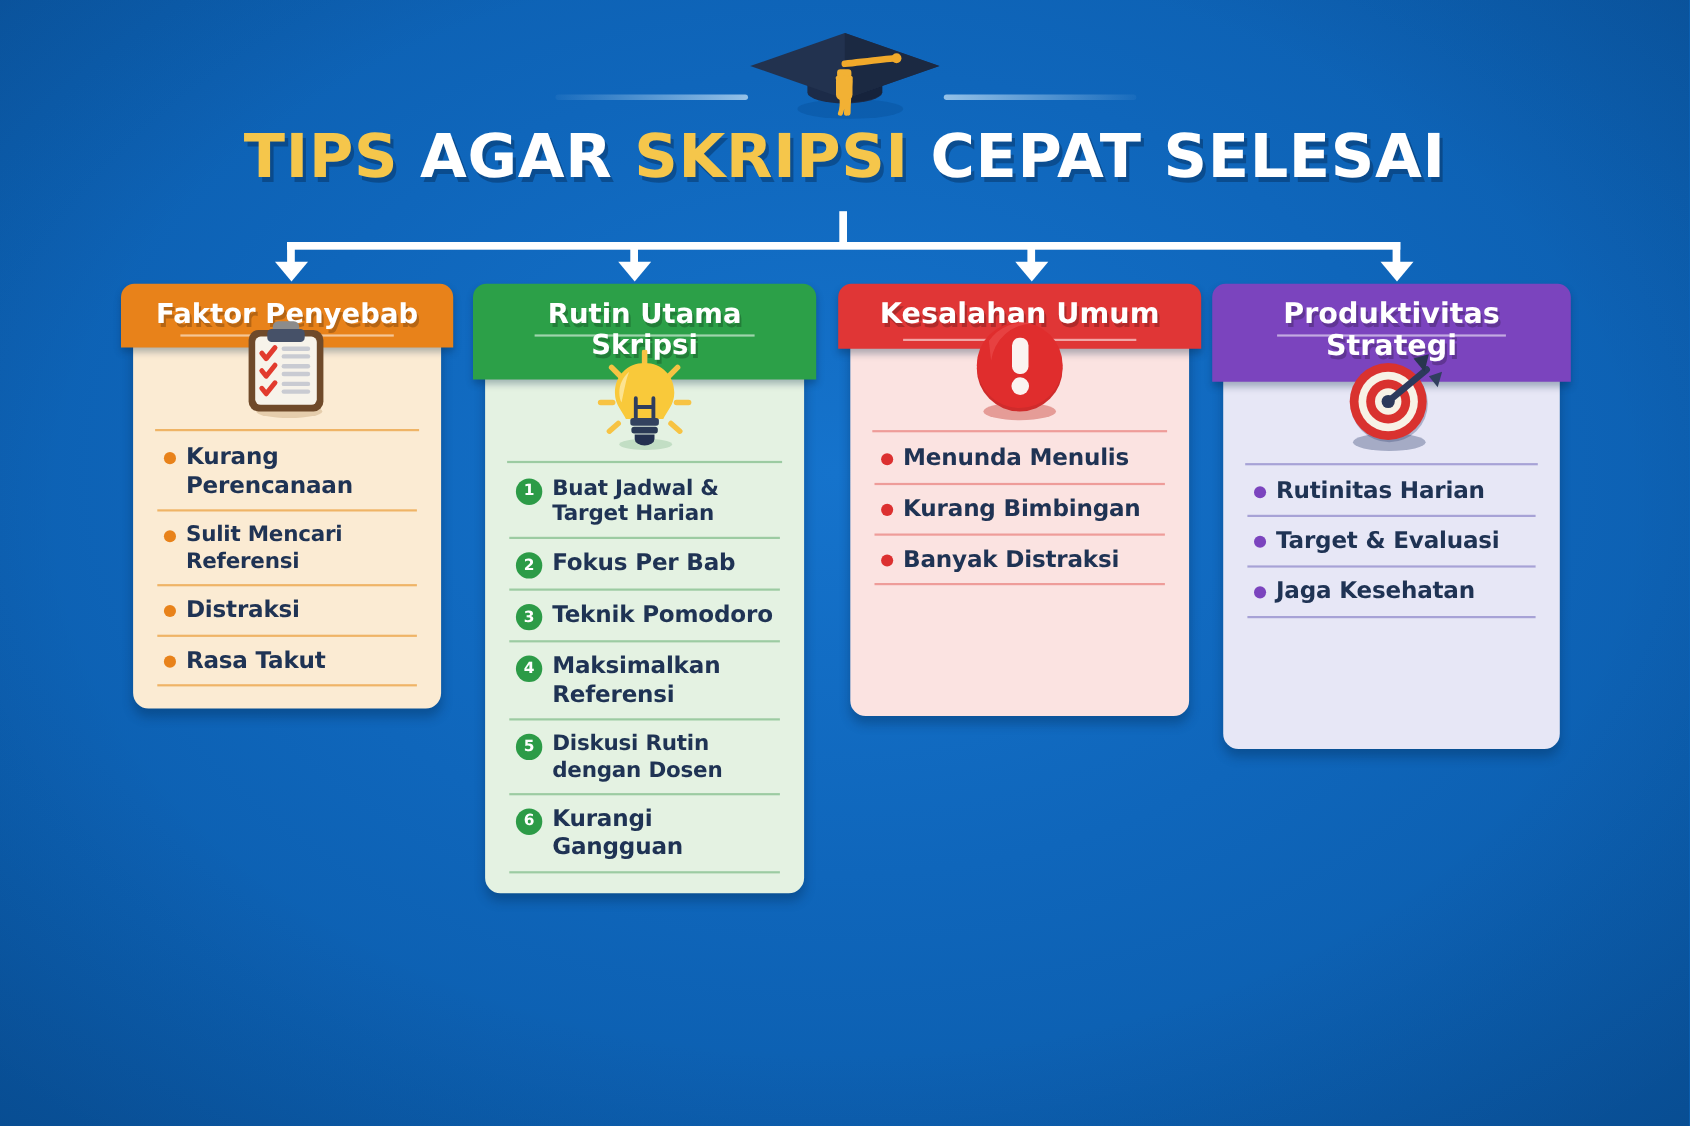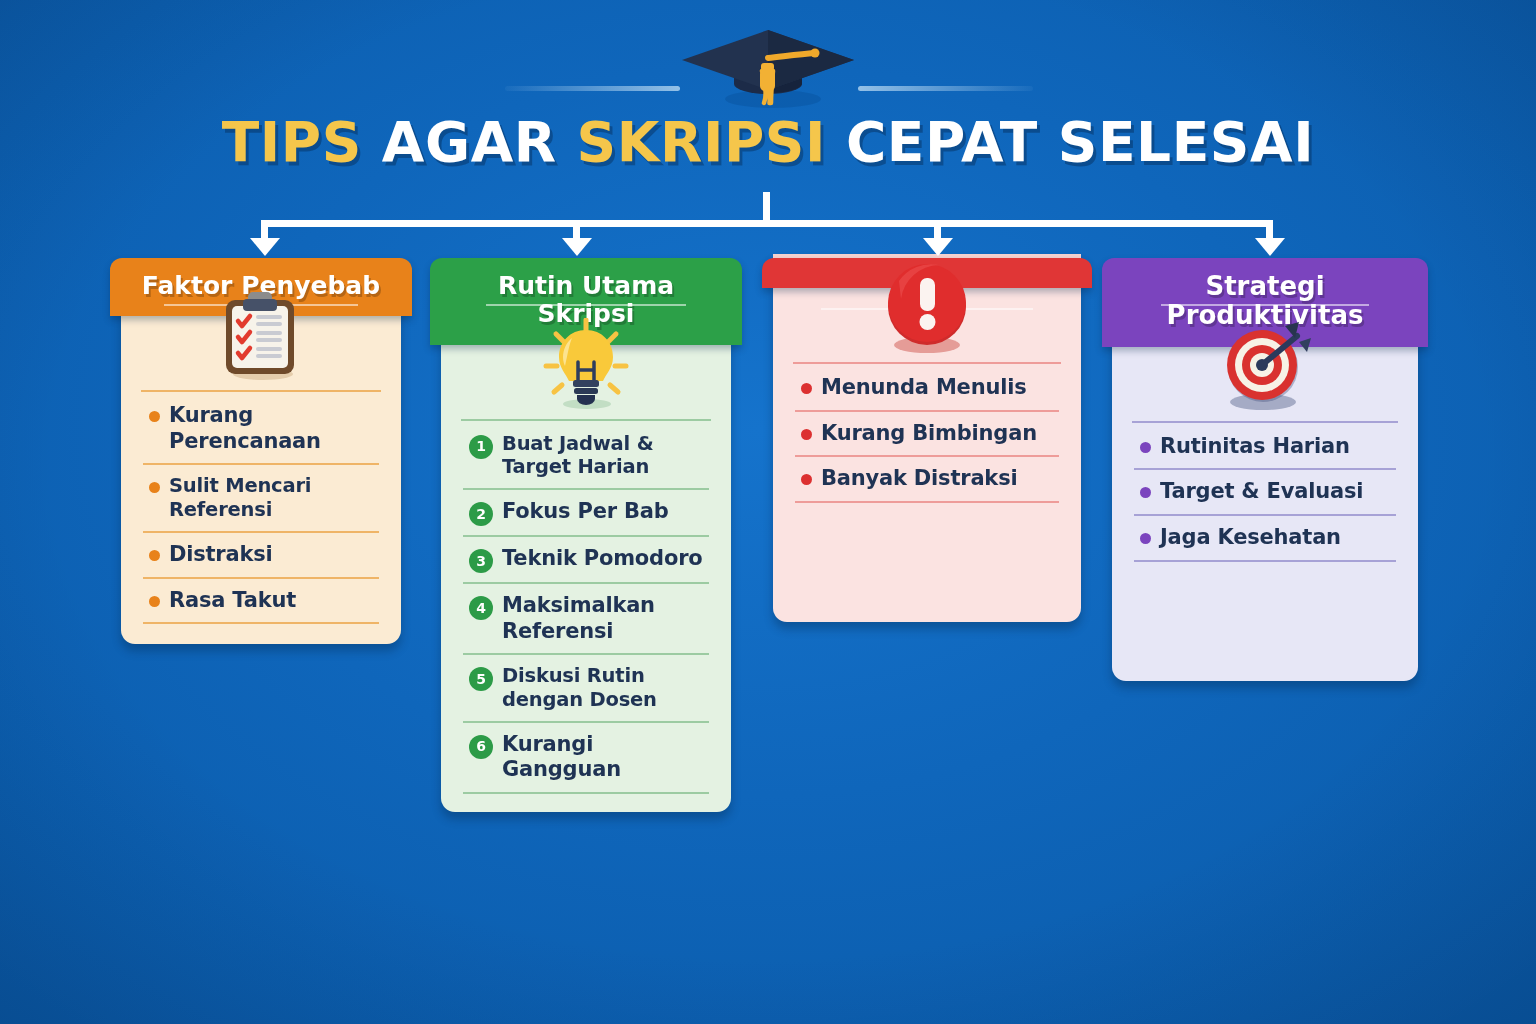--- a/index.html
+++ b/index.html
@@ -336,20 +336,21 @@
             <li>
               <span class="numbadge" style="background: rgb(44, 155, 71);">6</span>
               <span class="li-text">Kurangi Gangguan</span>
             </li>
             <li style="display: block; padding: 0px; height: 2px; background: rgb(156, 203, 162);"></li>
           </ul>
         </div>
       </div>
       <div class="card" style="left: 762px; width: 330px;">
         <div class="card-header" style="background: rgb(224, 54, 54); font-size: 26px; width: 330px;">
+          <span class="hdr-txt">Kesalahan Umum</span>
           <div class="hdr-rule" style="top: 50px;"></div>
         </div>
         <div class="card-body" style="background: rgb(251, 227, 225); width: 308px; min-height: 368px;">
           <div class="notch"><svg width="100%" height="26" viewBox="0 0 308 26" preserveAspectRatio="none">
       <path d="M0 0 H308 V4 L154 26 L0 4 Z" fill="#F5D2D0"></path>
             </svg></div>
           <div class="icon-slot">
             <svg width="92" height="94" viewBox="0 0 92 94">
       <ellipse cx="46" cy="84" rx="33" ry="8" fill="#C9443E" opacity="0.45"></ellipse>
       <circle cx="46" cy="45" r="39" fill="#CF2B2B"></circle>
@@ -374,22 +375,22 @@
             <li>
               <span class="bullet" style="background: rgb(220, 48, 48);"></span>
               <span class="li-text">Banyak Distraksi</span>
             </li>
             <li style="display: block; padding: 0px; height: 2px; background: rgb(238, 156, 153);"></li>
           </ul>
         </div>
       </div>
       <div class="card" style="left: 1102px; width: 326px;">
         <div class="card-header" style="background: rgb(123, 68, 190); font-size: 26px; width: 326px;">
+          <span class="hdr-txt">Produktivitas</span>
           <span class="hdr-txt">Strategi</span>
-          <span class="hdr-txt">Produktivitas</span>
           <div class="hdr-rule" style="top: 46px;"></div>
         </div>
         <div class="card-body" style="background: rgb(231, 231, 246); width: 306px; min-height: 368px;">
           <div class="notch"><svg width="100%" height="26" viewBox="0 0 306 26" preserveAspectRatio="none">
       <path d="M0 0 H306 V4 L153 26 L0 4 Z" fill="#D8D8EE"></path>
             </svg></div>
           <div class="icon-slot">
             <svg width="96" height="94" viewBox="0 0 96 94">
       <ellipse cx="46" cy="82" rx="33" ry="8" fill="#3A4A76" opacity="0.38"></ellipse>
       <circle cx="46" cy="47" r="35" fill="#3B4A77" opacity="0.35"></circle>

